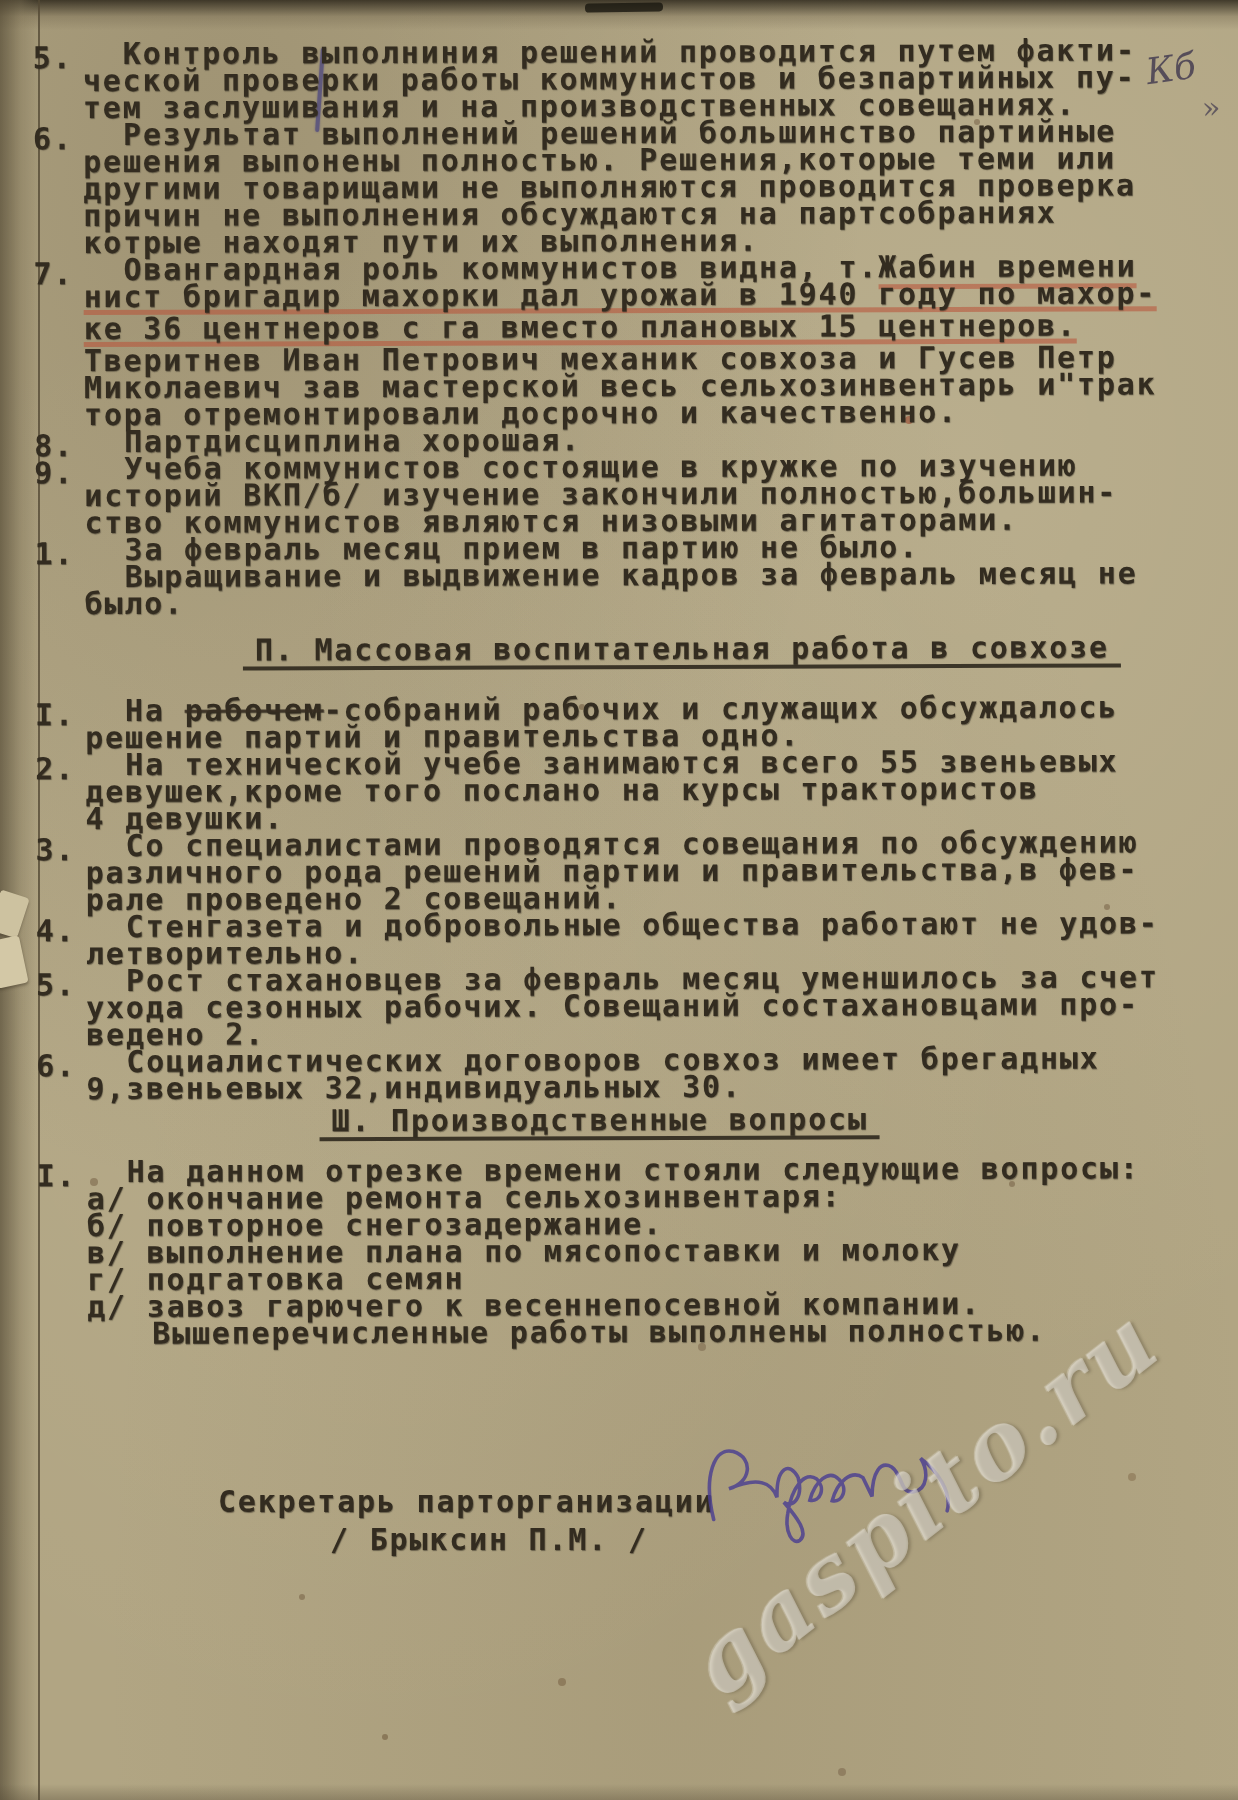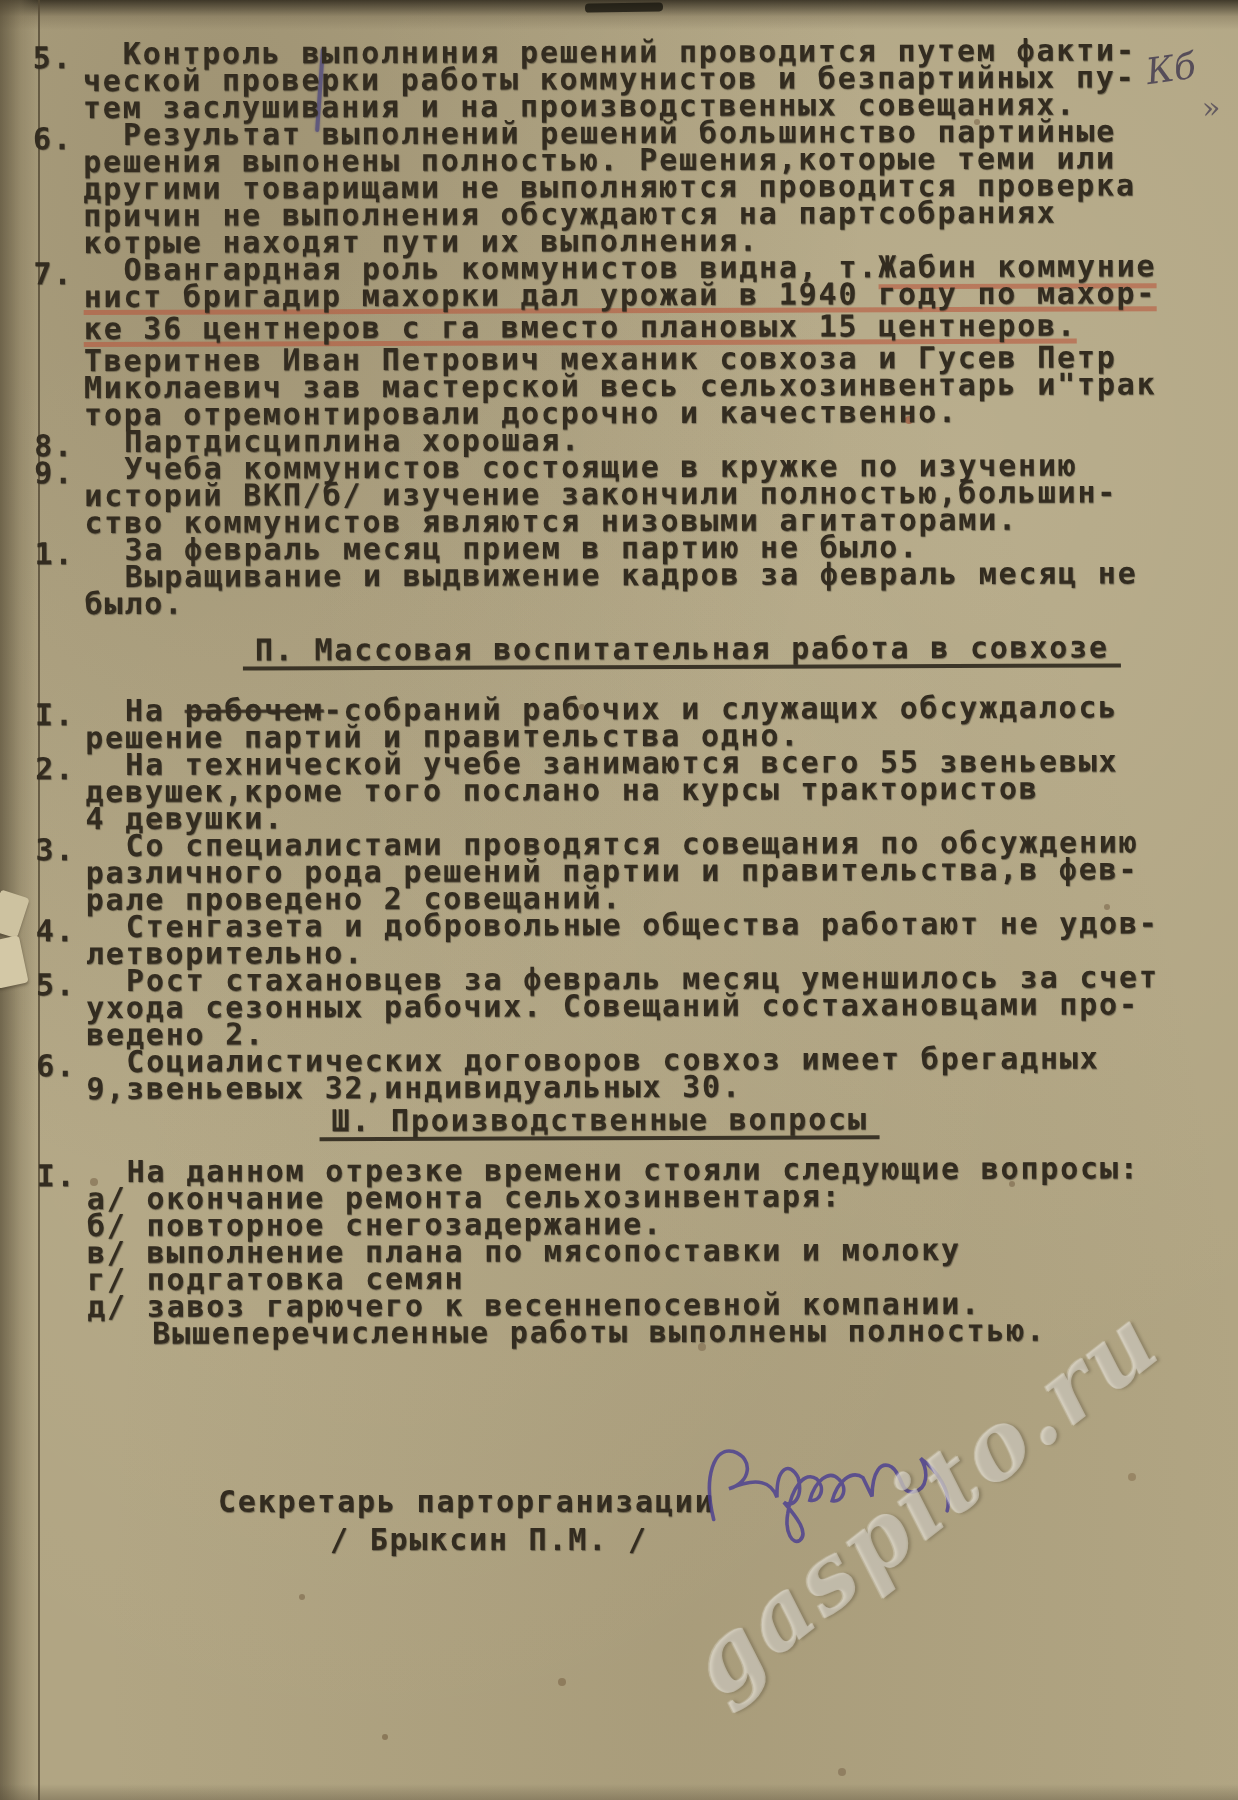--- a/index.html
+++ b/index.html
@@ -102,21 +102,21 @@
     <div class="item">
       <span class="num">6.</span>
       <div class="line first">Результат выполнений решений большинство партийные</div>
       <div class="line">решения выпонены полностью. Решения,которые теми или</div>
       <div class="line">другими товарищами не выполняются проводится проверка</div>
       <div class="line">причин не выполнения обсуждаются на партсобраниях</div>
       <div class="line">котрые находят пути их выполнения.</div>
     </div>
     <div class="item">
       <span class="num">7.</span>
-      <div class="line first"><span>Овангардная роль коммунистов видна, т.</span><span class="redline">Жабин коммуние</span></div>
+      <div class="line first"><span>Овангардная роль коммунистов видна, т.</span><span class="redline">Жабин времени</span></div>
       <div class="line redline">нист бригадир махорки дал урожай в 1940 году по махор-</div>
       <div class="line redline">ке 36 центнеров с га вместо плановых 15 центнеров.</div>
       <div class="line">Тверитнев Иван Петрович механик совхоза и Гусев Петр</div>
       <div class="line">Миколаевич зав мастерской весь сельхозинвентарь и"трак</div>
       <div class="line">тора отремонтировали досрочно и качественно.</div>
     </div>
     <div class="item">
       <span class="num">8.</span>
       <div class="line first">Партдисциплина хорошая.</div>
     </div>

